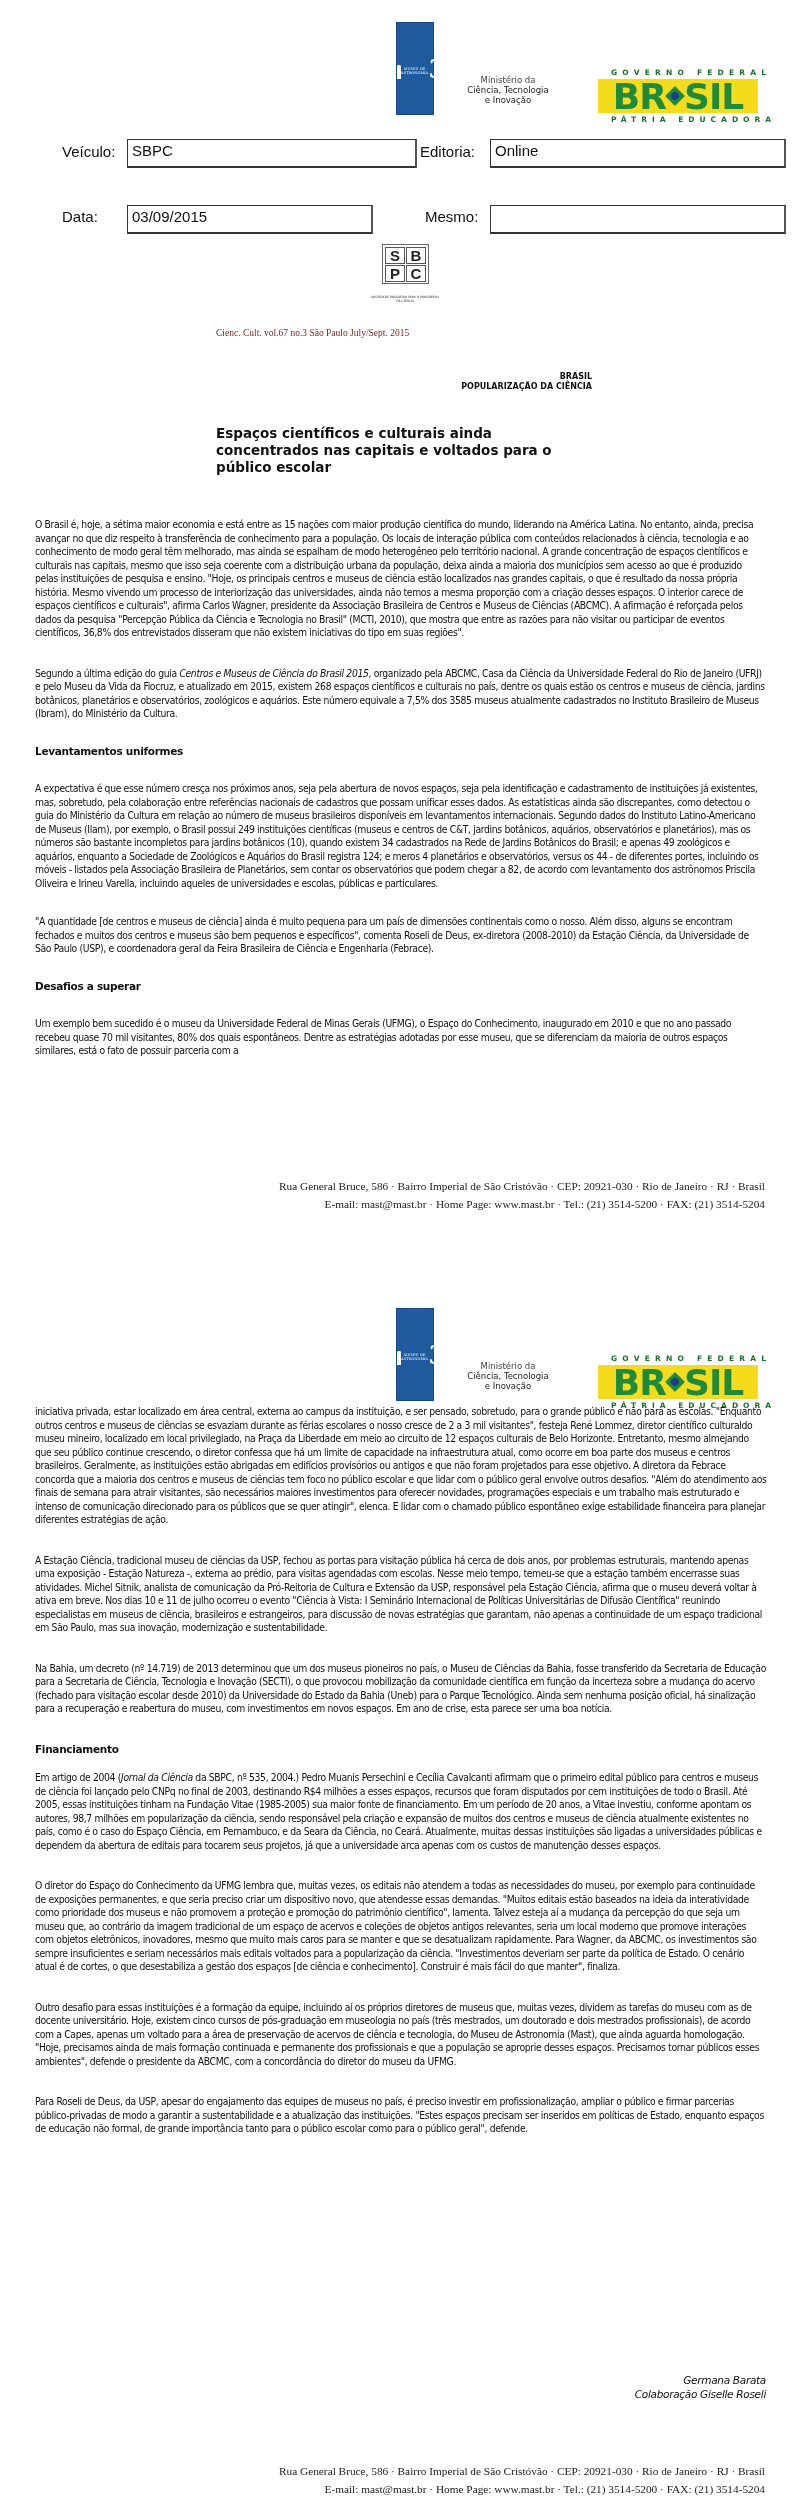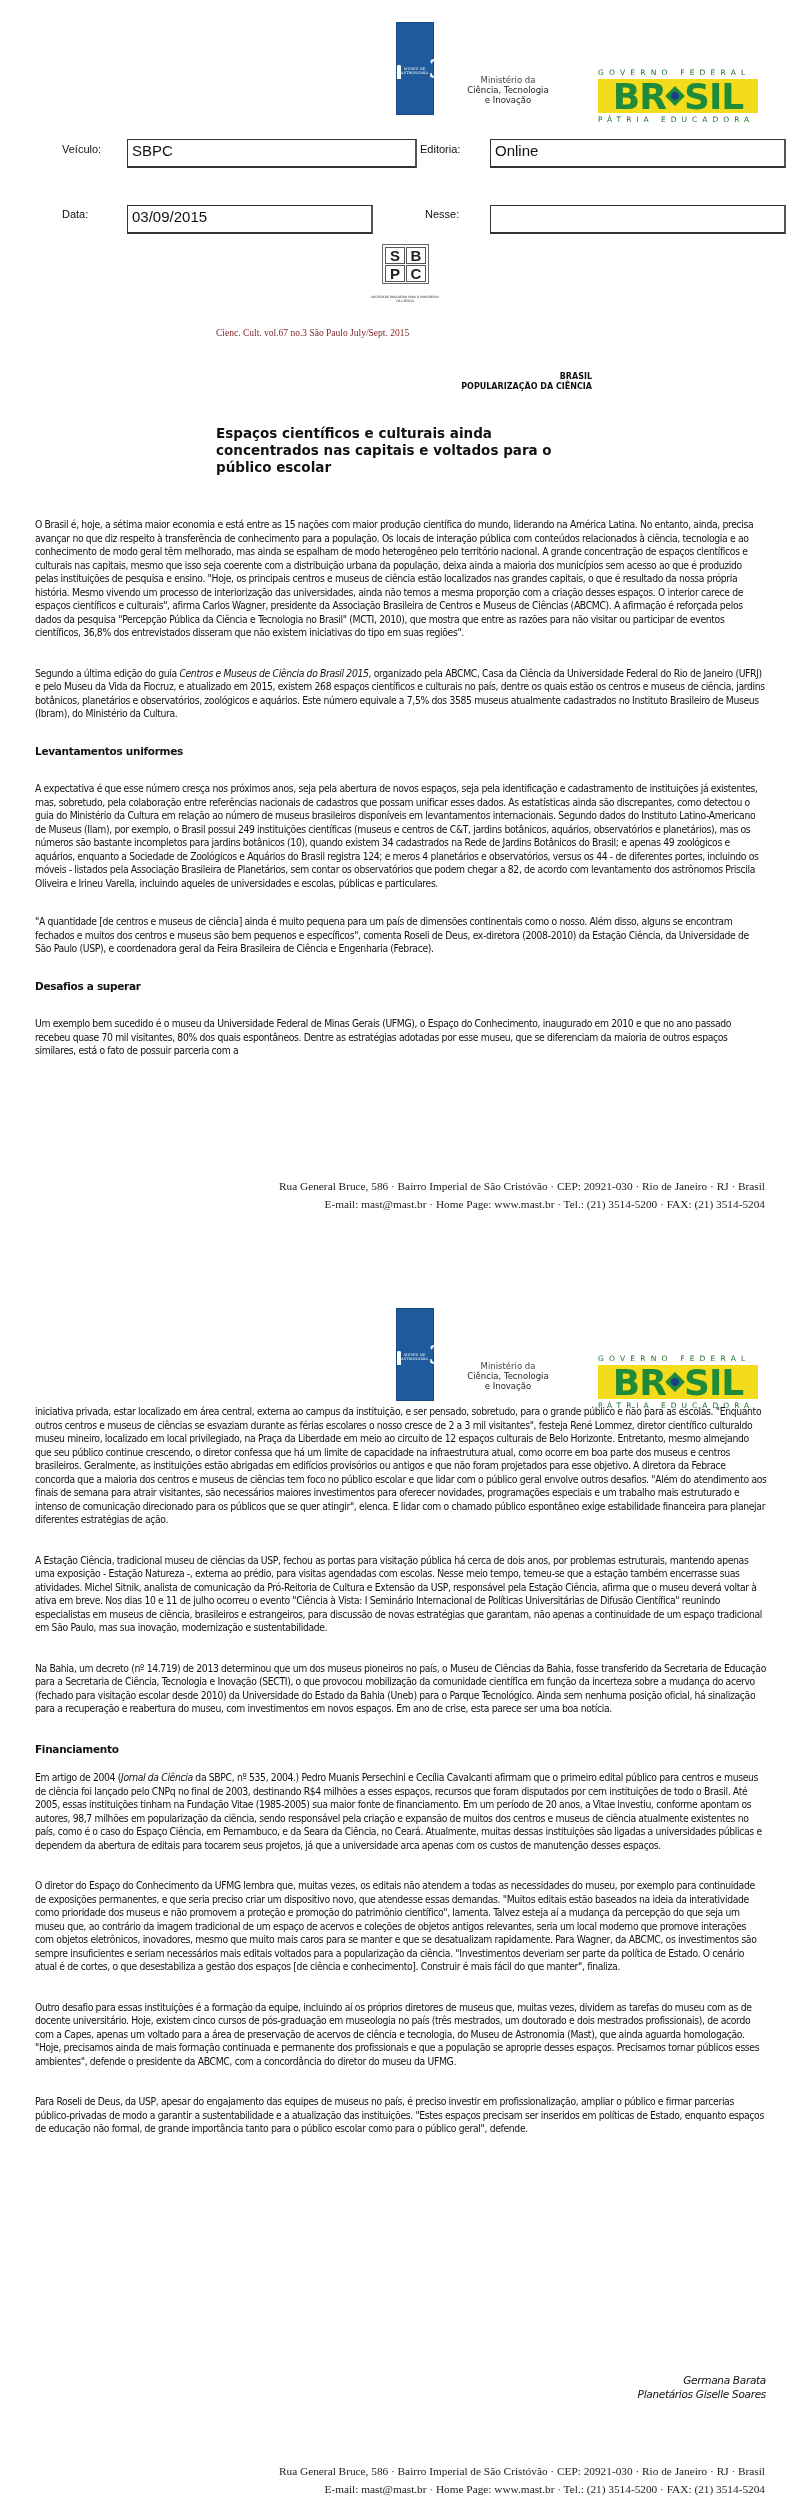--- a/index.html
+++ b/index.html
@@ -9,28 +9,28 @@
   
   .mast-logo { width:38px; height:93px; background:#1e5a9c; border:1px solid #174a82; box-sizing:border-box; display:flex; flex-direction:row; align-items:center; color:#fff; font-family:"DejaVu Serif", serif; }
   .mast-logo .dome { width:26px; height:14px; border:2px solid #fff; border-bottom:none; border-radius:14px 14px 0 0; margin-top:6px; box-sizing:border-box; }
   .mast-logo .name { font-size:3.5px; line-height:4px; text-align:center; margin-top:4px; letter-spacing:0.1px; }
   .mast-logo .rule { width:30px; height:1px; background:#cfe0f2; margin:2px 0; }
   .mast-logo .num { font-size:26px; line-height:26px; font-weight:normal; }
   .mast-logo .anos { font-size:3.5px; letter-spacing:1px; }
   .mctI { font-family:"DejaVu Sans", sans-serif; font-size:8.5px; line-height:10px; text-align:center; color:#444; }
   .mctI b { color:#222; font-weight:normal; }
   .gov { width:160px; }
-  .gov .top, .gov .bot { font-size:7.5px; font-weight:normal; letter-spacing:5.2px; color:#1b6e2b; white-space:nowrap; }
+  .gov .top, .gov .bot { font-size:7.5px; font-weight:bold; letter-spacing:5.2px; color:#1b6e2b; white-space:nowrap;margin-left:13px; }
   .gov .bot { letter-spacing:5px; }
   .gov .band { height:34px; background:#f4dc1d; margin:2px 0; display:flex; align-items:center; justify-content:center; font-family:"DejaVu Sans", sans-serif; font-weight:bold; font-size:36px; color:#1f8a3a; letter-spacing:-1px; position:relative; }
   .gov .flag { display:inline-block; width:14px; height:14px; background:#1f8a3a; transform:rotate(45deg); margin:0 2px; position:relative; }
   .gov .flag::after { content:""; position:absolute; left:3px; top:3px; width:8px; height:8px; border-radius:50%; background:#1d3f8a; }
 
   
-  .flabel { font-family:"Liberation Sans", sans-serif; font-size:11px; color:#111; }
+  .flabel { font-family:"Liberation Sans", sans-serif; font-size:15px; color:#111; }
   .fbox { border:1px solid #333; border-bottom:2px solid #333; border-right:2px solid #555; background:#fff; box-sizing:border-box; height:29px; font-family:"Liberation Sans", sans-serif; font-size:15px; padding:2px 4px; color:#111; }
 
   
   .sbpc { width:47px; height:40px; border:1px solid #666; box-sizing:border-box; background:#fff; display:grid; grid-template-columns:1fr 1fr; grid-template-rows:1fr 1fr; padding:2px; gap:1px; }
   .sbpc span { border:1px solid #555; font-family:"Liberation Sans", sans-serif; font-weight:bold; font-size:15px; display:flex; align-items:center; justify-content:center; color:#222; line-height:1; }
   .sbpc-sub { font-size:3px; color:#333; text-align:center; width:70px; line-height:4px; }
 
   .citation { font-family:"Liberation Serif", serif; font-size:9.5px; color:#7a1f1f; }
   .section-tag { font-family:"DejaVu Sans", sans-serif; font-weight:bold; font-size:8px; text-align:right; line-height:10px; color:#111; }
   .art-title { font-family:"DejaVu Sans", sans-serif; font-weight:bold; font-size:13.5px; line-height:17px; color:#111; }
@@ -71,21 +71,21 @@
 
 <div class="abs flabel" style="left:62px;top:143px;">Veículo:</div>
 <div class="abs fbox" style="left:127px;top:139px;width:290px;">SBPC</div>
 
 <div class="abs flabel" style="left:420px;top:143px;">Editoria:</div>
 <div class="abs fbox" style="left:490px;top:139px;width:296px;">Online</div>
 
 <div class="abs flabel" style="left:62px;top:208px;">Data:</div>
 <div class="abs fbox" style="left:127px;top:205px;width:246px;">03/09/2015</div>
 
-<div class="abs flabel" style="left:425px;top:208px;">Nesse:</div>
+<div class="abs flabel" style="left:425px;top:208px;">Mesmo:</div>
 <div class="abs fbox" style="left:490px;top:205px;width:296px;"></div>
 
 <div class="abs sbpc" style="left:382px;top:244px;">
   <span>S</span>
   <span>B</span>
   <span>P</span>
   <span>C</span>
 </div>
 <div class="abs sbpc-sub" style="left:370px;top:295px;">SOCIEDADE BRASILEIRA PARA O PROGRESSO DA CIÊNCIA</div>
 
@@ -151,19 +151,19 @@
   <p style="margin-top:15px;">
     <span>Em artigo de 2004 (</span><i>Jornal da Ciência</i><span> da SBPC, nº 535, 2004.) Pedro Muanis Persechini e Cecília Cavalcanti afirmam que o primeiro edital público para centros e museus de ciência foi lançado pelo CNPq no final de 2003, destinando R$4 milhões a esses espaços, recursos que foram disputados por cem instituições de todo o Brasil. Até 2005, essas instituições tinham na Fundação Vitae (1985-2005) sua maior fonte de financiamento. Em um período de 20 anos, a Vitae investiu, conforme apontam os autores, 98,7 milhões em popularização da ciência, sendo responsável pela criação e expansão de muitos dos centros e museus de ciência atualmente existentes no país, como é o caso do Espaço Ciência, em Pernambuco, e da Seara da Ciência, no Ceará. Atualmente, muitas dessas instituições são ligadas a universidades públicas e dependem da abertura de editais para tocarem seus projetos, já que a universidade arca apenas com os custos de manutenção desses espaços.</span>
   </p>
   <p style="margin-top:27px;">O diretor do Espaço do Conhecimento da UFMG lembra que, muitas vezes, os editais não atendem a todas as necessidades do museu, por exemplo para continuidade de exposições permanentes, e que seria preciso criar um dispositivo novo, que atendesse essas demandas. "Muitos editais estão baseados na ideia da interatividade como prioridade dos museus e não promovem a proteção e promoção do patrimônio científico", lamenta. Talvez esteja aí a mudança da percepção do que seja um museu que, ao contrário da imagem tradicional de um espaço de acervos e coleções de objetos antigos relevantes, seria um local moderno que promove interações com objetos eletrônicos, inovadores, mesmo que muito mais caros para se manter e que se desatualizam rapidamente. Para Wagner, da ABCMC, os investimentos são sempre insuficientes e seriam necessários mais editais voltados para a popularização da ciência. "Investimentos deveriam ser parte da política de Estado. O cenário atual é de cortes, o que desestabiliza a gestão dos espaços [de ciência e conhecimento]. Construir é mais fácil do que manter", finaliza.</p>
   <p style="margin-top:27px;">Outro desafio para essas instituições é a formação da equipe, incluindo aí os próprios diretores de museus que, muitas vezes, dividem as tarefas do museu com as de docente universitário. Hoje, existem cinco cursos de pós-graduação em museologia no país (três mestrados, um doutorado e dois mestrados profissionais), de acordo com a Capes, apenas um voltado para a área de preservação de acervos de ciência e tecnologia, do Museu de Astronomia (Mast), que ainda aguarda homologação. "Hoje, precisamos ainda de mais formação continuada e permanente dos profissionais e que a população se aproprie desses espaços. Precisamos tornar públicos esses ambientes", defende o presidente da ABCMC, com a concordância do diretor do museu da UFMG.</p>
   <p style="margin-top:27px;">Para Roseli de Deus, da USP, apesar do engajamento das equipes de museus no país, é preciso investir em profissionalização, ampliar o público e firmar parcerias público-privadas de modo a garantir a sustentabilidade e a atualização das instituições. "Estes espaços precisam ser inseridos em políticas de Estado, enquanto espaços de educação não formal, de grande importância tanto para o público escolar como para o público geral", defende.</p>
 </div>
 
 <div class="abs byline" style="left:400px;top:2373px;width:366px;">
   <div>Germana Barata</div>
-  <div>Planetários Giselle Soares</div>
+  <div>Colaboração Giselle Roseli</div>
 </div>
 
 <div class="abs footer" style="left:100px;top:2462px;width:665px;">
   <div>Rua General Bruce, 586 · Bairro Imperial de São Cristóvão · CEP: 20921-030 · Rio de Janeiro · RJ · Brasil</div>
   <div>E-mail: mast@mast.br · Home Page: www.mast.br · Tel.: (21) 3514-5200 · FAX: (21) 3514-5204</div>
 </div>
 
 </body></html>

